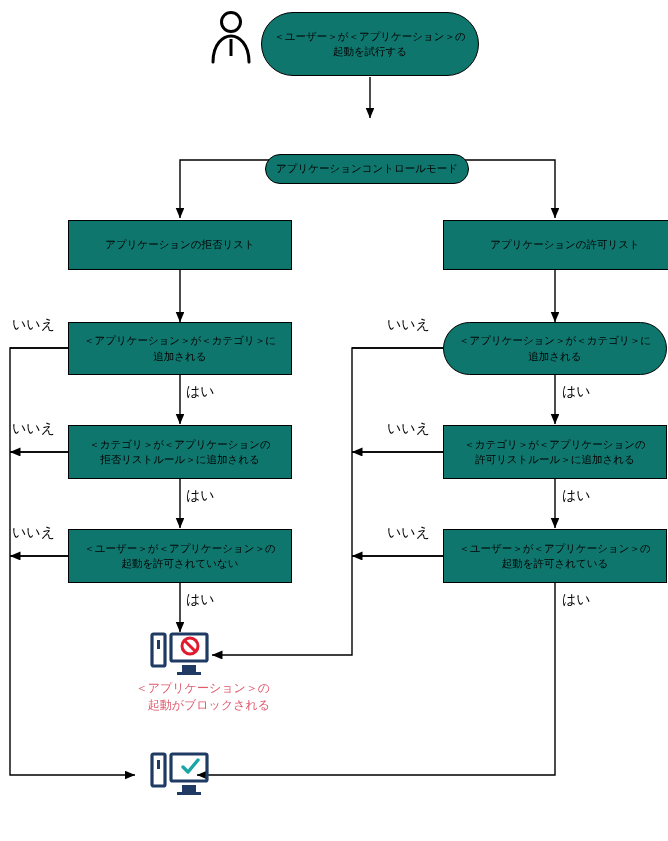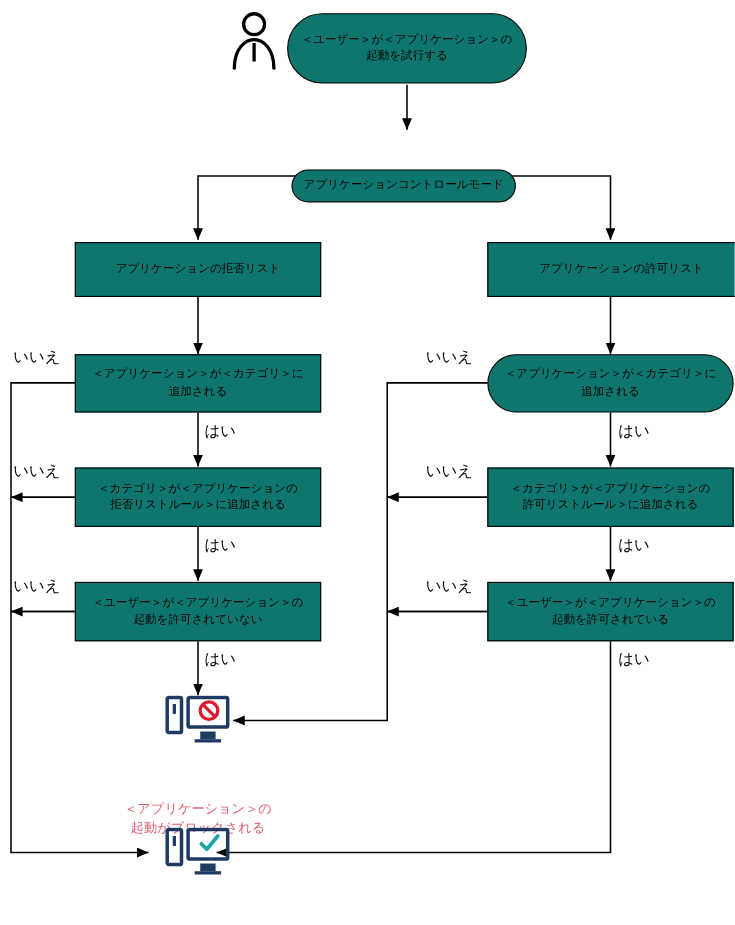--- a/index.html
+++ b/index.html
@@ -45,25 +45,24 @@
     border-radius: 40px;
   }
   .edge-label {
     position: absolute;
     font-size: 14px;
     color: #000000;
     white-space: nowrap;
   }
   .result-label {
     position: absolute;
-    text-align: center;
+    text-align: right;
     font-size: 12px;
     line-height: 1.45;
     white-space: pre-line;
-    margin-top: 47px;
   }
   .blocked { color: #e05a6e; }
   .started { color: #1aa6a6; }
   .icon-box {
     position: absolute;
   }
 </style>
 </head>
 <body>
 

